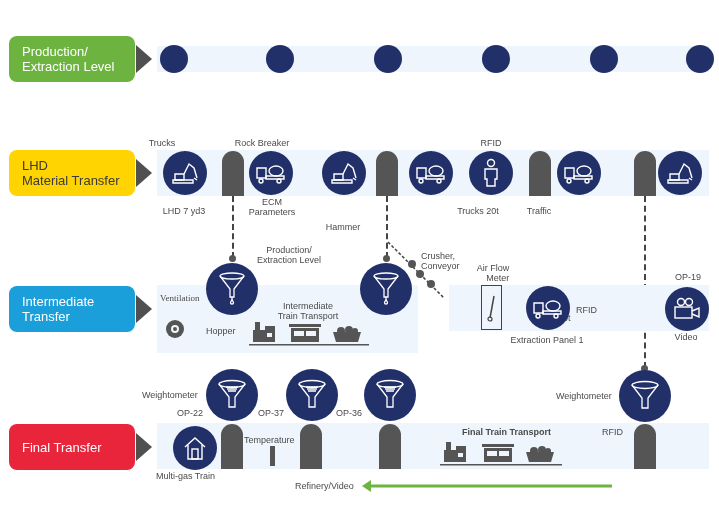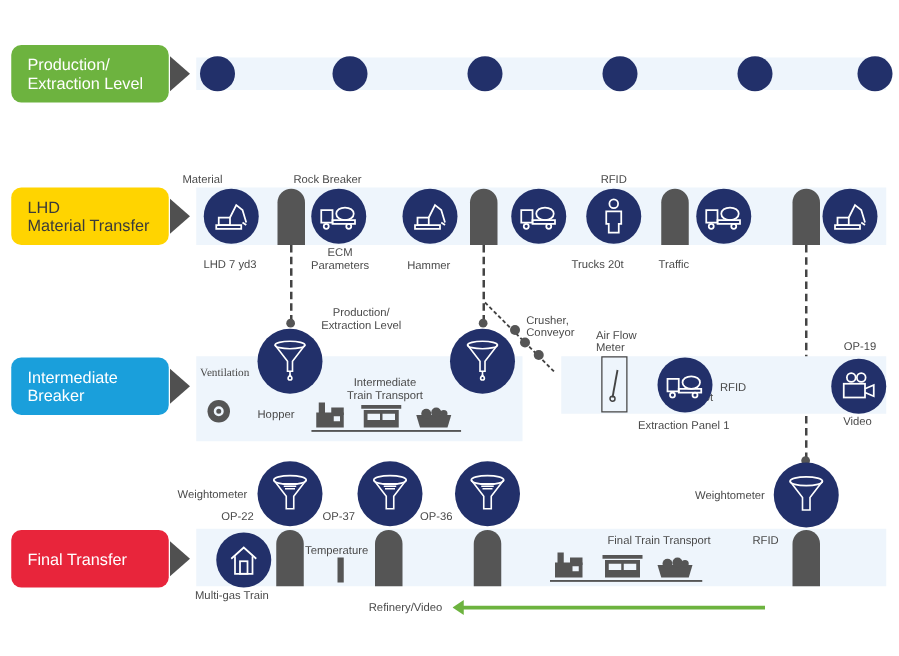--- a/index.html
+++ b/index.html
@@ -39,21 +39,21 @@
 
 <div class="label-box dark" style="left:9px;top:150px;width:126px;height:46px;background:#ffd400;">
   <div>
       <div>LHD</div>
       <div>Material Transfer</div>
     </div>
 </div>
 <div class="tri" style="left:136px;top:159px;"></div>
 <div class="band" style="left:157px;top:150px;width:552px;height:46px;"></div>
 
-<div class="txt c" style="left:162px;top:138px;">Material</div>
+<div class="txt c" style="left:162px;top:138px;">Trucks</div>
 <div class="txt c" style="left:262px;top:138px;">Rock Breaker</div>
 <div class="txt c" style="left:491px;top:138px;">RFID</div>
 
 <div class="circle" style="left:163px;top:151px;">
   <svg width="30" height="26" viewBox="0 0 30 26">
       <g fill="none" stroke="#fff" stroke-width="1.4">
         <path d="M3 20h20v3H3z"></path>
         <path d="M5 14h9v6H5z"></path>
         <path d="M14 14l5-10 5 4 3 10"></path>
         <path d="M24 18l3 2"></path>
@@ -124,41 +124,41 @@
         <path d="M24 18l3 2"></path>
       </g>
     </svg>
 </div>
 
 <div class="txt c" style="left:184px;top:206px;">LHD 7 yd3</div>
 <div class="txt c" style="left:272px;top:197px;">
     <div>ECM</div>
     <div>Parameters</div>
   </div>
-<div class="txt c" style="left:343px;top:207px;">Hammer</div>
+<div class="txt c" style="left:343px;top:222px;">Hammer</div>
 <div class="txt c" style="left:431px;top:206px;margin-left:47px;">Trucks 20t</div>
 <div class="txt c" style="left:539px;top:206px;">Traffic</div>
 
 <div class="vdash" style="left:232px;top:196px;height:62px;"></div>
 <div class="smalldot" style="left:229px;top:255px;"></div>
 <div class="vdash" style="left:386px;top:196px;height:62px;"></div>
 <div class="smalldot" style="left:383px;top:255px;"></div>
 <div class="vdash" style="left:644px;top:196px;height:172px;"></div>
 <div class="smalldot" style="left:641px;top:365px;"></div>
 <svg class="abs" style="left:386px;top:240px;" width="60" height="60" viewBox="0 0 60 60">
   <line x1="2" y1="2" x2="58" y2="58" stroke="#444" stroke-width="1.5" stroke-dasharray="3 2"></line>
   <circle cx="26" cy="24" r="4" fill="#555"></circle>
   <circle cx="34" cy="34" r="4" fill="#555"></circle>
   <circle cx="45" cy="44" r="4" fill="#555"></circle>
 </svg>
 
 <div class="label-box" style="left:9px;top:286px;width:126px;height:46px;background:#1a9fdb;">
   <div>
       <div>Intermediate</div>
-      <div>Breaker</div>
+      <div>Transfer</div>
     </div>
 </div>
 <div class="tri" style="left:136px;top:295px;"></div>
 <div class="band" style="left:157px;top:285px;width:261px;height:68px;"></div>
 <div class="band" style="left:449px;top:285px;width:260px;height:46px;"></div>
 
 <div class="txt c" style="left:289px;top:245px;text-align:center;">
     <div>Production/</div>
     <div>Extraction Level</div>
   </div>
@@ -214,21 +214,21 @@
   <g fill="#555">
       <rect x="0" y="26" width="120" height="1.5"></rect>
     </g>
 </svg>
 
 <div class="txt" style="left:421px;top:251px;">
     <div>Crusher,</div>
     <div>Conveyor</div>
   </div>
 
-<div class="txt c" style="left:493px;top:263px;text-align:left;">
+<div class="txt c" style="left:493px;top:263px;text-align:right;">
     <div>Air Flow</div>
     <div>Meter</div>
   </div>
 <div class="abs" style="left:481px;top:285px;width:21px;height:45px;border:1.5px solid #444;box-sizing:border-box;">
   <svg width="18" height="42" viewBox="0 0 18 42">
       <line x1="12" y1="10" x2="8" y2="32" stroke="#444" stroke-width="1.5"></line>
       <circle cx="8" cy="33" r="2" fill="none" stroke="#444" stroke-width="1.2"></circle>
     </svg>
 </div>
 
@@ -318,21 +318,21 @@
     </svg>
 </div>
 <div class="txt" style="left:156px;top:471px;">Multi-gas Train</div>
 
 <div class="pillar" style="left:221px;top:424px;height:45px;"></div>
 <div class="txt" style="left:244px;top:435px;">Temperature</div>
 <div class="abs" style="left:270px;top:446px;width:5px;height:20px;background:#555;"></div>
 <div class="pillar" style="left:300px;top:424px;height:45px;"></div>
 <div class="pillar" style="left:379px;top:424px;height:45px;"></div>
 
-<div class="txt" style="left:486px;top:427px;">Final Train Transport</div>
+<div class="txt" style="left:462px;top:427px;font-weight:bold;">Final Train Transport</div>
 <svg class="abs" style="left:440px;top:438px;" width="122" height="30" viewBox="0 0 122 30">
   <g fill="#555">
     <rect x="6" y="4" width="5" height="10"></rect>
       <rect x="4" y="12" width="22" height="12"></rect>
       <rect x="16" y="8" width="10" height="6"></rect>
     <rect x="42" y="6" width="32" height="3"></rect>
       <rect x="44" y="10" width="28" height="14"></rect>
     <path d="M86 14h28l-3 10H89z"></path>
       <circle cx="94" cy="13" r="4"></circle>
       <circle cx="102" cy="12" r="4"></circle>

